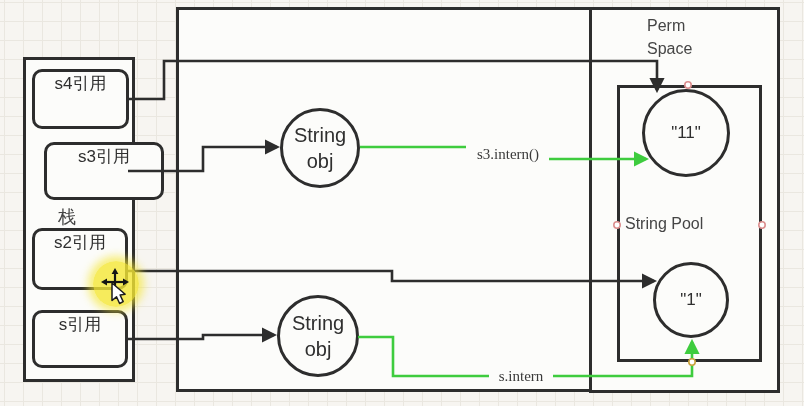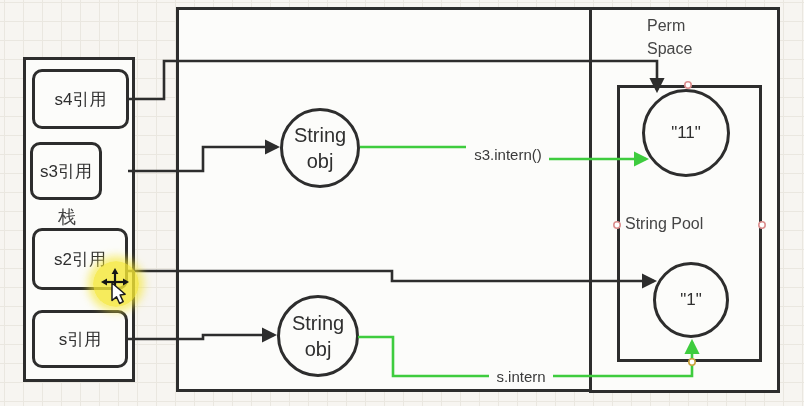--- a/index.html
+++ b/index.html
@@ -20,21 +20,21 @@
   .rect{
     position:absolute;
     border:3px solid #2d2d2d;
     background:#fcfcfa;
   }
   .refbox{
     position:absolute;
     border:3px solid #2d2d2d;
     border-radius:10px;
     background:#fcfcfa;
-    display:flex;align-items:center;justify-content:center;
+    display:flex;justify-content:center;
     font-size:17px;
     z-index:2;
   }
   .circle{
     position:absolute;
     border:3px solid #2d2d2d;
     border-radius:50%;
     background:#fcfcfa;
     display:flex;align-items:center;justify-content:center;
     text-align:center;
@@ -52,20 +52,21 @@
     position:absolute;left:0;top:0;width:804px;height:406px;
     z-index:3;pointer-events:none;
   }
   #connector-layer path{pointer-events:stroke;}
   .edge-label{
     position:absolute;
     font-size:15px;
     color:#3a3a3a;
     text-align:center;
     z-index:4;
+    font-family:Liberation Serif, serif;
   }
   #click-highlight{
     position:absolute;
     left:93px;top:261px;width:46px;height:46px;
     border-radius:50%;
     background:rgba(244,230,52,0.8);
     box-shadow:0 0 8px 5px rgba(244,230,52,0.65);
     z-index:5;
   }
   #cursor{
@@ -82,21 +83,21 @@
 
   <div class="rect" style="left:176px;top:7px;width:416px;height:385px;z-index:1"></div>
 
   <div class="rect" style="left:589px;top:7px;width:191px;height:386px;z-index:1"></div>
 
   <div class="rect" style="left:617px;top:85px;width:145px;height:277px;z-index:1"></div>
 
   <div class="refbox" style="left:32px;top:69px;width:97px;height:60px">
     <span>s4引用</span>
   </div>
-  <div class="refbox" style="left:30px;top:142px;width:72px;height:58px">
+  <div class="refbox" style="left:44px;top:142px;width:120px;height:58px">
     <span>s3引用</span>
   </div>
   <div class="refbox" style="left:32px;top:228px;width:96px;height:62px">
     <span>s2引用</span>
   </div>
   <div class="refbox" style="left:32px;top:310px;width:96px;height:58px">
     <span>s引用</span>
   </div>
 
   <div class="lbl" style="left:58px;top:205px;width:40px;font-size:18px">栈</div>

